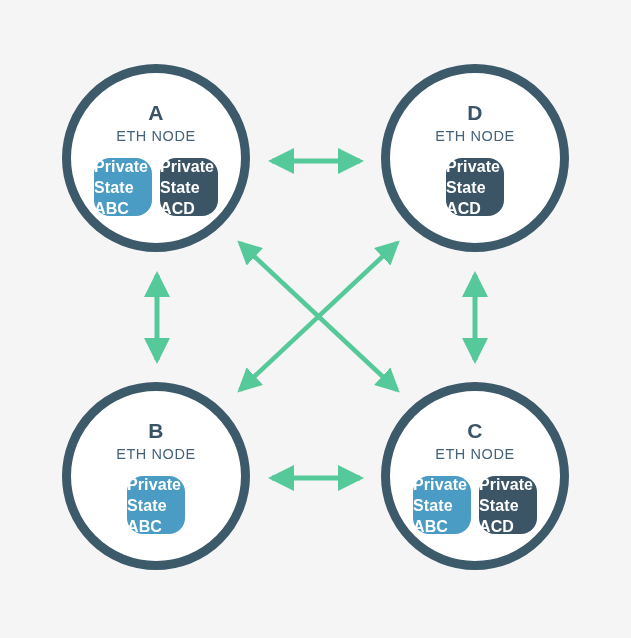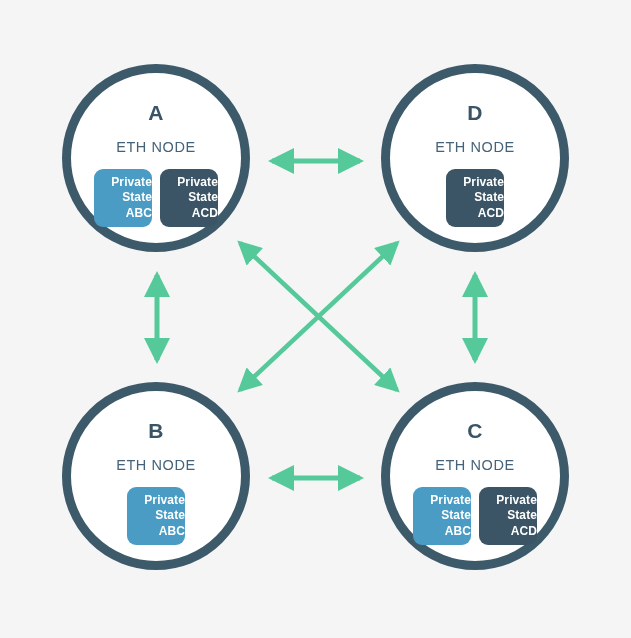--- a/index.html
+++ b/index.html
@@ -40,44 +40,44 @@
   }
   .node-title {
     margin-top: 29px;
     font-size: 21px;
     font-weight: bold;
     color: #3a5466;
     line-height: 1.02;
     letter-spacing: 0.2px;
   }
   .node-subtitle {
-    margin-top: 17px;
+    margin-top: 6px;
     font-size: 14.5px;
     font-weight: normal;
     color: #44637a;
     letter-spacing: 0.6px;
     line-height: 1.1;
   }
   .boxes {
     display: flex;
     flex-direction: row;
     gap: 8px;
     margin-top: 13px;
   }
   .state-box {
     box-sizing: border-box;
     width: 58px;
     height: 58px;
-    border-radius: 9px;
+    border-radius: 16px;
     display: flex;
     flex-direction: column;
-    align-items: flex-end;
+    align-items: flex-start;
     justify-content: center;
     color: #ffffff;
-    font-size: 12px;
+    font-size: 16px;
     font-weight: bold;
     line-height: 1.32;
     letter-spacing: 0.1px;
     text-align: center;
   }
   .state-box.light { background: #4a9cc4; }
   .state-box.dark  { background: #3b5566; }
   .state-line { display: block; }
 
   

